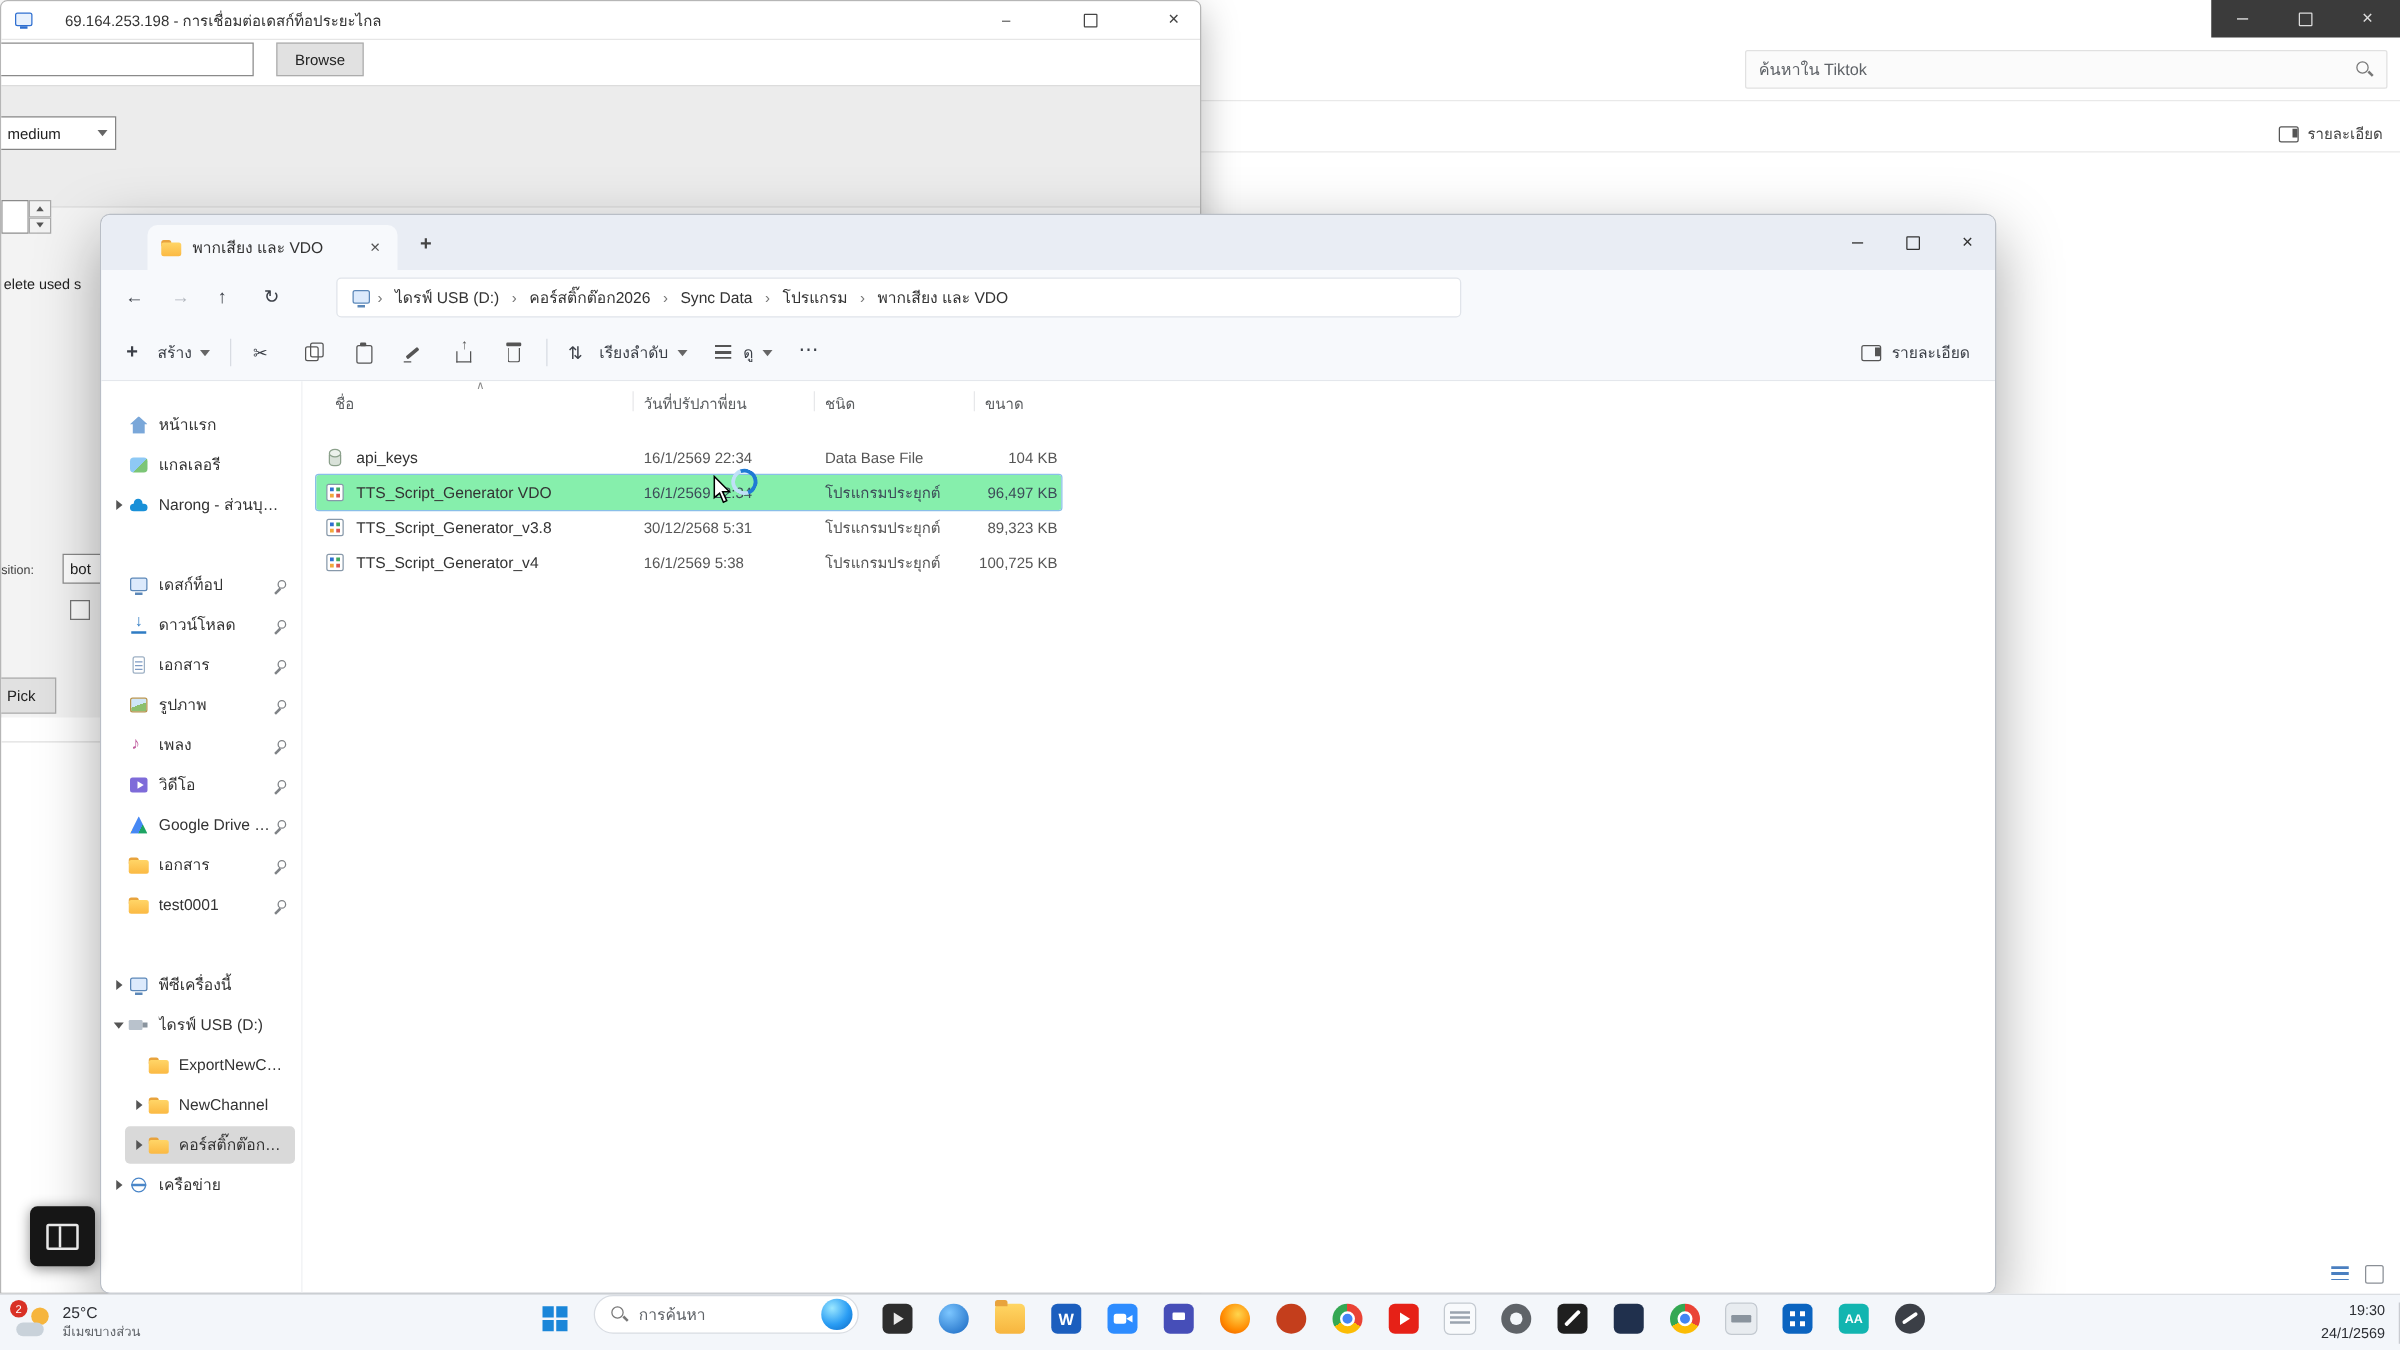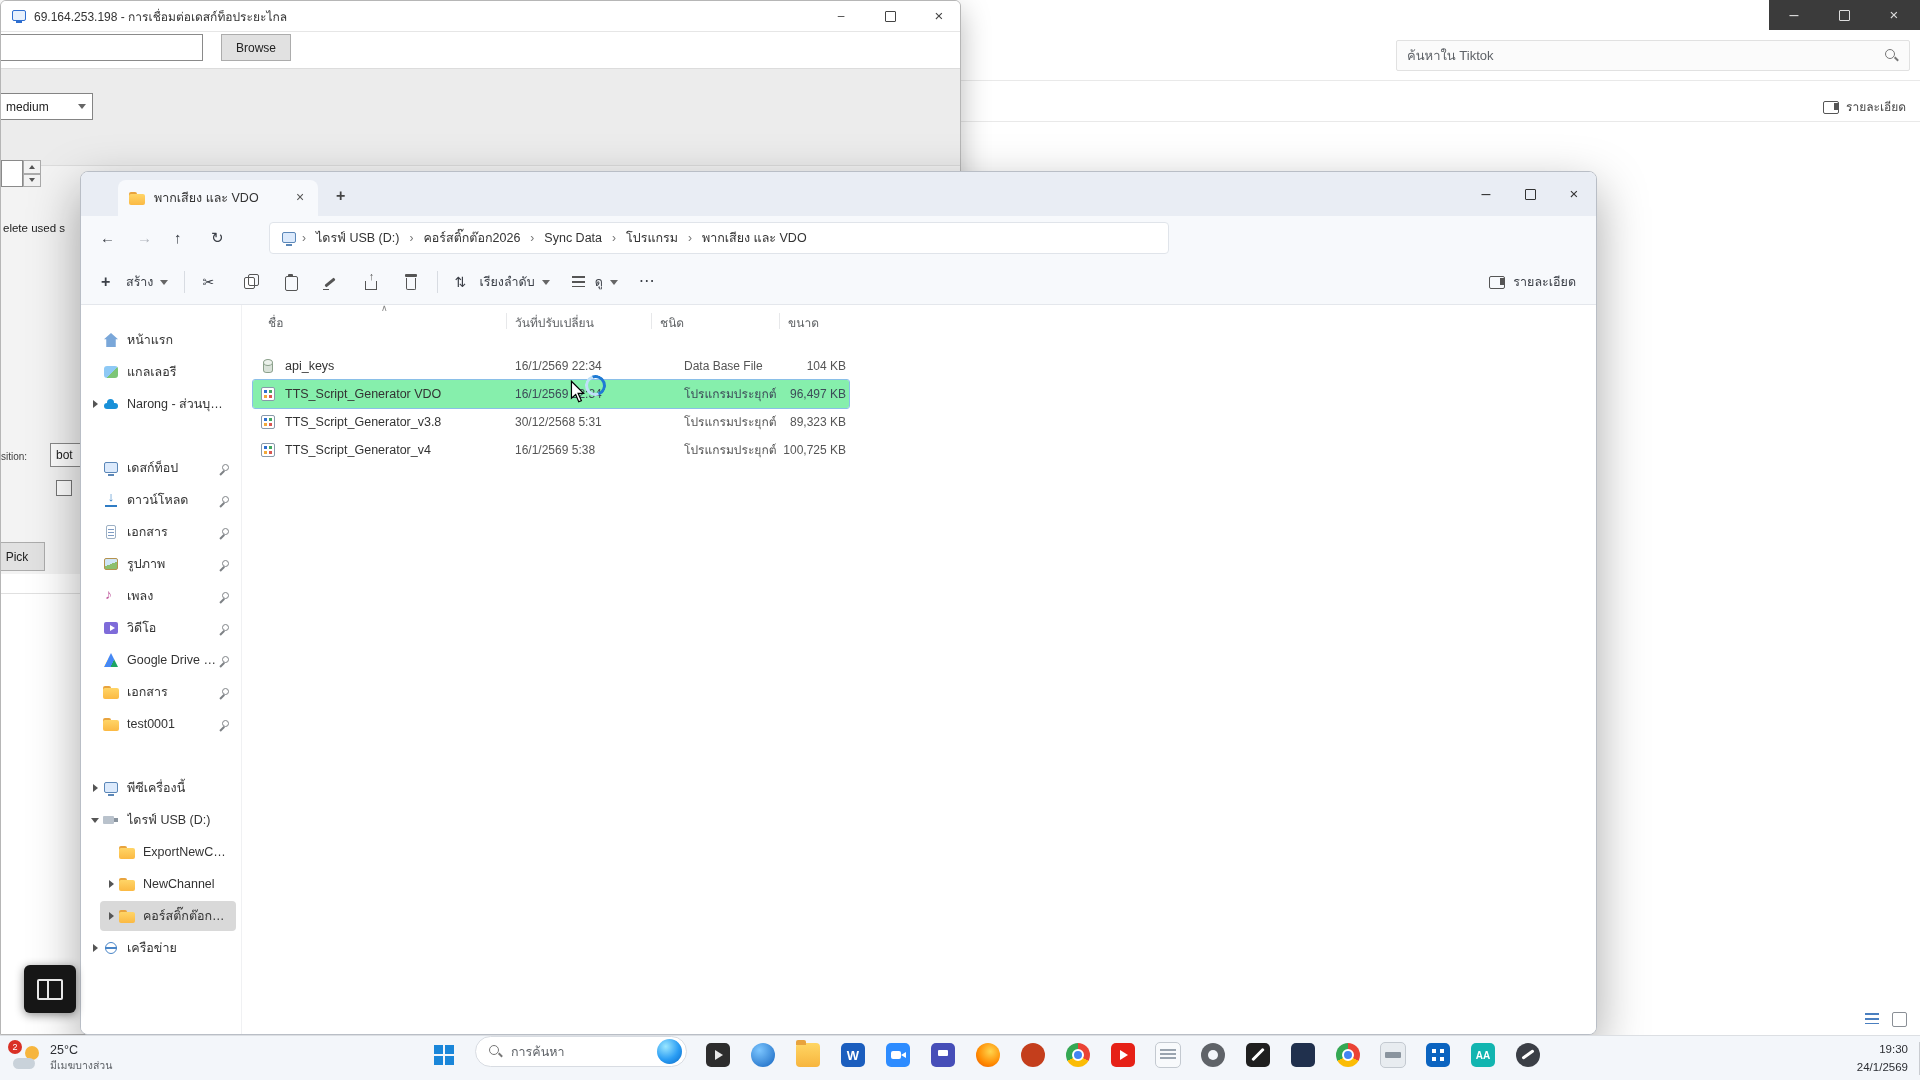--- a/index.html
+++ b/index.html
@@ -87,21 +87,21 @@
   .st-lines{position:relative;width:17px;height:17px}
   .st-lines::before{content:"";position:absolute;left:1px;top:3px;width:14px;height:11px;
     background:repeating-linear-gradient(#4a7fc0 0 2px,transparent 2px 5px)}
   .st-grid{position:relative;width:17px;height:17px}
   .st-grid::before{content:"";position:absolute;left:1px;top:2px;width:13px;height:13px;border:1.5px solid #8a8f96;border-radius:2px}
   #bg-scrollarrow{position:absolute;left:2px;top:1023px;width:0;height:0;
     border-top:5px solid transparent;border-bottom:5px solid transparent;border-right:7px solid #9aa0a6}
   
   #rdp{position:absolute;left:0;top:0;width:961px;height:1035px;background:#f3f3f3;border:1px solid #b6b6b6;
     border-radius:6px 6px 0 0;box-shadow:0 10px 30px rgba(0,0,0,.28);overflow:hidden;z-index:2;box-sizing:border-box}
-  #rdp-title{height:30px;background:#fff;border-bottom:1px solid #e6e6e6;display:flex;align-items:center;gap:7px;
+  #rdp-title{height:30px;background:#fff;border-bottom:1px solid #e6e6e6;display:flex;align-items:center;gap:25px;
     padding-left:10px;font-size:12px;color:#333}
   #rdp-title .wbtn{width:42px;height:30px;display:flex;align-items:center;justify-content:center;color:#444}
   #rdp-title .spacer{flex:1}
   .rdp-ico{position:relative;width:16px;height:16px}
   .rdp-ico::before{content:"";position:absolute;left:1px;top:2px;right:1px;height:9px;border:1.5px solid #2f6fd0;border-radius:2px;background:#e8f1fd}
   .rdp-ico::after{content:"";position:absolute;left:5px;bottom:1px;width:6px;height:2px;background:#2f6fd0}
   #rdp-row1{position:absolute;left:0;top:31px;width:100%;height:36px;background:#fff}
   #rdp-input{position:absolute;left:-6px;top:33px;width:206px;height:25px;background:#fff;border:1px solid #8a8a8a}
   #rdp-browse{position:absolute;left:220px;top:33px;width:68px;height:25px;background:#e1e1e1;border:1px solid #acacac;
     font-size:12px;display:flex;align-items:center;justify-content:center;color:#222}
@@ -171,21 +171,21 @@
   #cols span{position:absolute;top:4px}
   #cols .c-name{left:15px}
   #cols .c-caret{left:128px;top:-6px;font-size:9px;color:#888}
   #cols .c-date{left:262px}
   #cols .c-type{left:407px}
   #cols .c-size{left:535px}
   #cols i{position:absolute;top:4px;width:1px;height:16px;background:#e7e8ea}
   .frow{position:absolute;left:172px;width:596px;height:28px;font-size:12.5px;color:#333}
   .frow .fname{position:absolute;left:6px;height:28px;display:flex;align-items:center;gap:8px;white-space:nowrap}
   .frow .fdate{position:absolute;left:262px;line-height:28px;font-size:12px;color:#555}
-  .frow .ftype{position:absolute;left:431px;line-height:28px;font-size:12px;color:#555}
+  .frow .ftype{position:absolute;left:407px;line-height:28px;font-size:12px;color:#555}
   .frow .fsize{position:absolute;right:3px;line-height:28px;font-size:12px;color:#555;text-align:right}
   .frow.sel{background:#86efac;outline:1px solid #8abfe8;border-radius:2px}
   .frow.sel .ftype,.frow.sel .fdate,.frow.sel .fsize{color:#3c4b58}
   
   #cursor{position:absolute;left:569px;top:380px;z-index:30;pointer-events:none}
   #busy{position:absolute;left:585px;top:375px;width:15px;height:15px;border-radius:50%;z-index:30;
     border:3px solid #bfe0f8;border-top-color:#1f7ad4;border-right-color:#1f7ad4;transform:rotate(25deg)}
   
   #taskbar{position:absolute;left:0;top:1035px;width:1920px;height:45px;background:#f3f6fa;border-top:1px solid #dcdfe3;z-index:10}
   #tb-weather{position:absolute;left:6px;top:3px;height:38px;display:flex;align-items:center;gap:8px;padding:0 6px;border-radius:4px}
@@ -533,21 +533,21 @@
               <i class="tri-r"></i>
             </span>
           <span class="ic ic-net"></span>
           <span class="sb-label">เครือข่าย</span>
         </div>
       </div>
 
       <div id="cols">
         <span class="c-caret">∧</span>
         <span class="c-name">ชื่อ</span>
-        <span class="c-date">วันที่ปรับเปลี่ยน</span>
+        <span class="c-date">วันที่ปรัปภาพี่ยน</span>
         <span class="c-type">ชนิด</span>
         <span class="c-size">ขนาด</span>
         <i style="left:253px"></i>
         <i style="left:398px"></i>
         <i style="left:526px"></i>
       </div>
 
       <div class="frow" style="top:47px">
         <span class="fname">
             <span class="ic ic-db"></span>

